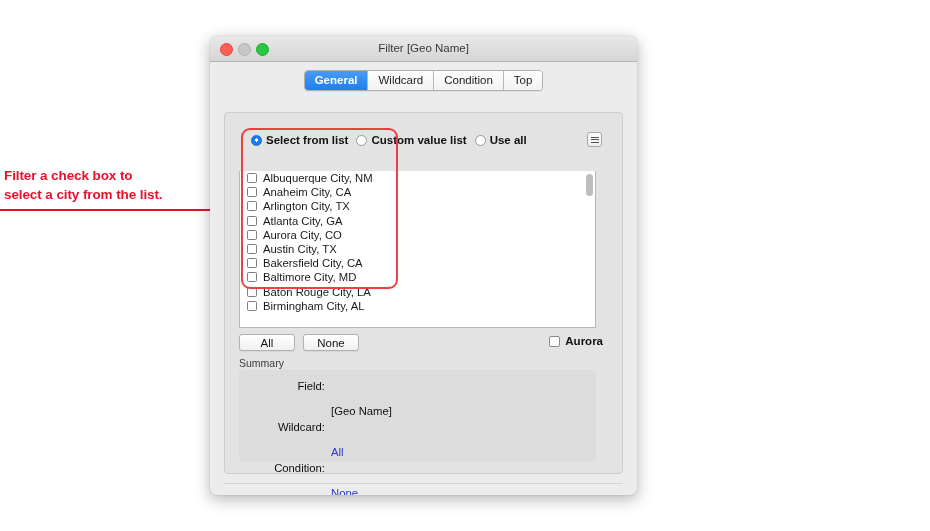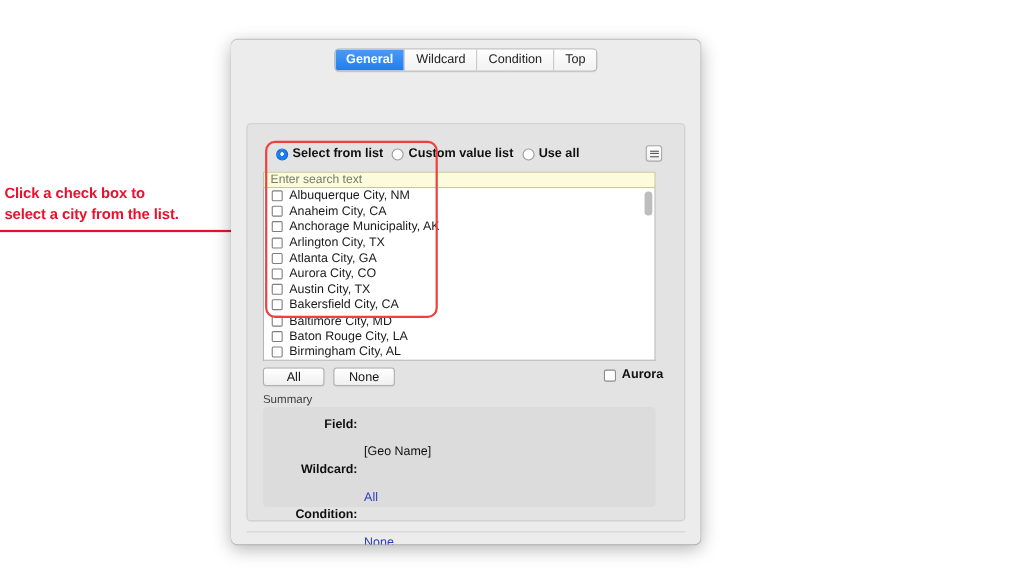--- a/index.html
+++ b/index.html
@@ -234,21 +234,21 @@
   }
   .summary-row{
     display:flex;
     font-size:11.3px;
     line-height:16px;
     color:#101010;
   }
   .summary-key{
     width:86px;
     text-align:right;
-    font-weight:bold;
+    font-weight:normal;
     padding-right:6px;
     flex:0 0 auto;
   }
   .summary-val{color:#101010;margin-top:25px;}
   .summary-val.link{color:#2b39c8;}
 
   
   #footer-sep{
     position:absolute;
     left:14px; top:447px;
@@ -257,28 +257,34 @@
   #footer{
     position:absolute;
     left:0; top:450px;
     width:427px;height:40px;
   }
 </style>
 </head>
 <body>
 
 <div id="annotation-text">
-  <div>Click a check box to</div>
+  <div>Filter a check box to</div>
   <div>select a city from the list.</div>
 </div>
 <div id="leader-line"></div>
 <div id="callout-box"></div>
 
 <div id="window">
 
+  <div id="titlebar">
+    <span class="light" id="close-button"></span>
+    <span class="light" id="minimize-button"></span>
+    <span class="light" id="zoom-button"></span>
+    <div id="title-text">Filter [Geo Name]</div>
+  </div>
 
   <div id="tabbar">
     <div id="tabs">
       <div class="tab active">General</div>
       <div class="tab">Wildcard</div>
       <div class="tab">Condition</div>
       <div class="tab">Top</div>
     </div>
   </div>
 
@@ -298,34 +304,29 @@
         <span>Use all</span>
       </span>
     </div>
 
     <div id="list-options-button">
       <i></i>
         <i></i>
         <i></i>
     </div>
 
-    <div id="search-input">Enter search text</div>
 
     <div id="list-container">
       <div class="list-item">
         <span class="cb"></span>
         <span>Albuquerque City, NM</span>
       </div>
       <div class="list-item">
         <span class="cb"></span>
         <span>Anaheim City, CA</span>
-      </div>
-      <div class="list-item">
-        <span class="cb"></span>
-        <span>Anchorage Municipality, AK</span>
       </div>
       <div class="list-item">
         <span class="cb"></span>
         <span>Arlington City, TX</span>
       </div>
       <div class="list-item">
         <span class="cb"></span>
         <span>Atlanta City, GA</span>
       </div>
       <div class="list-item">

